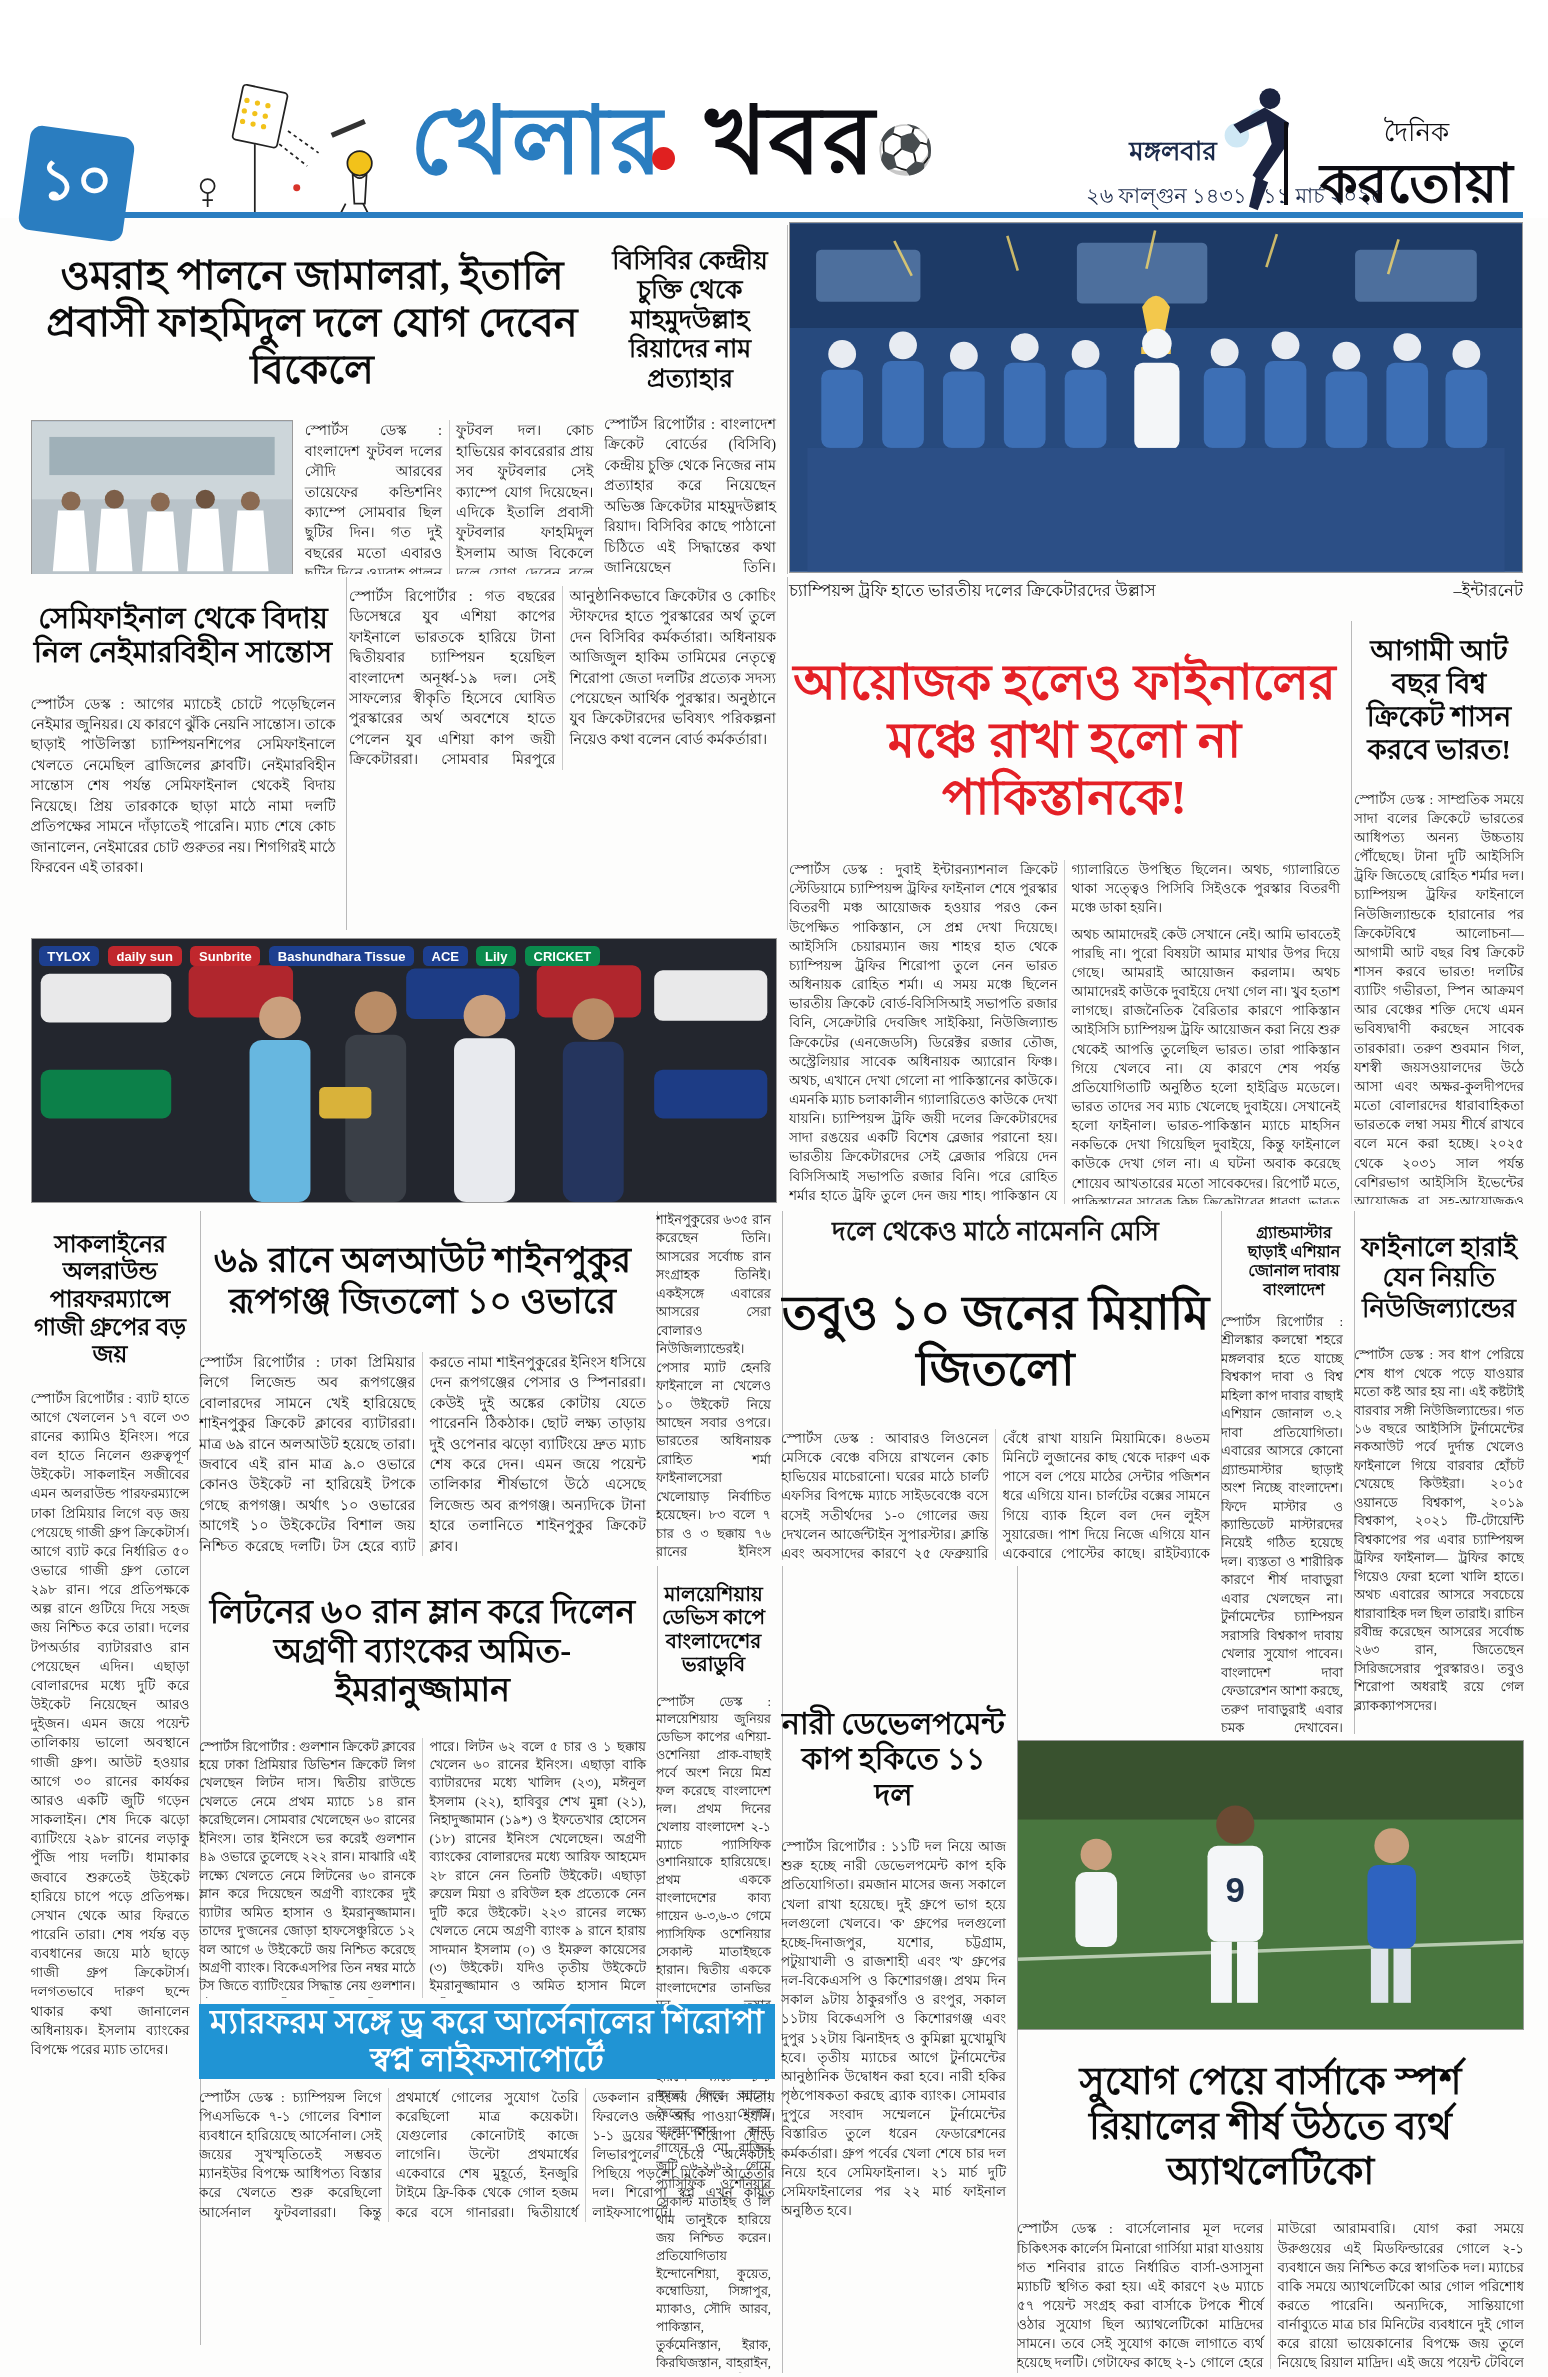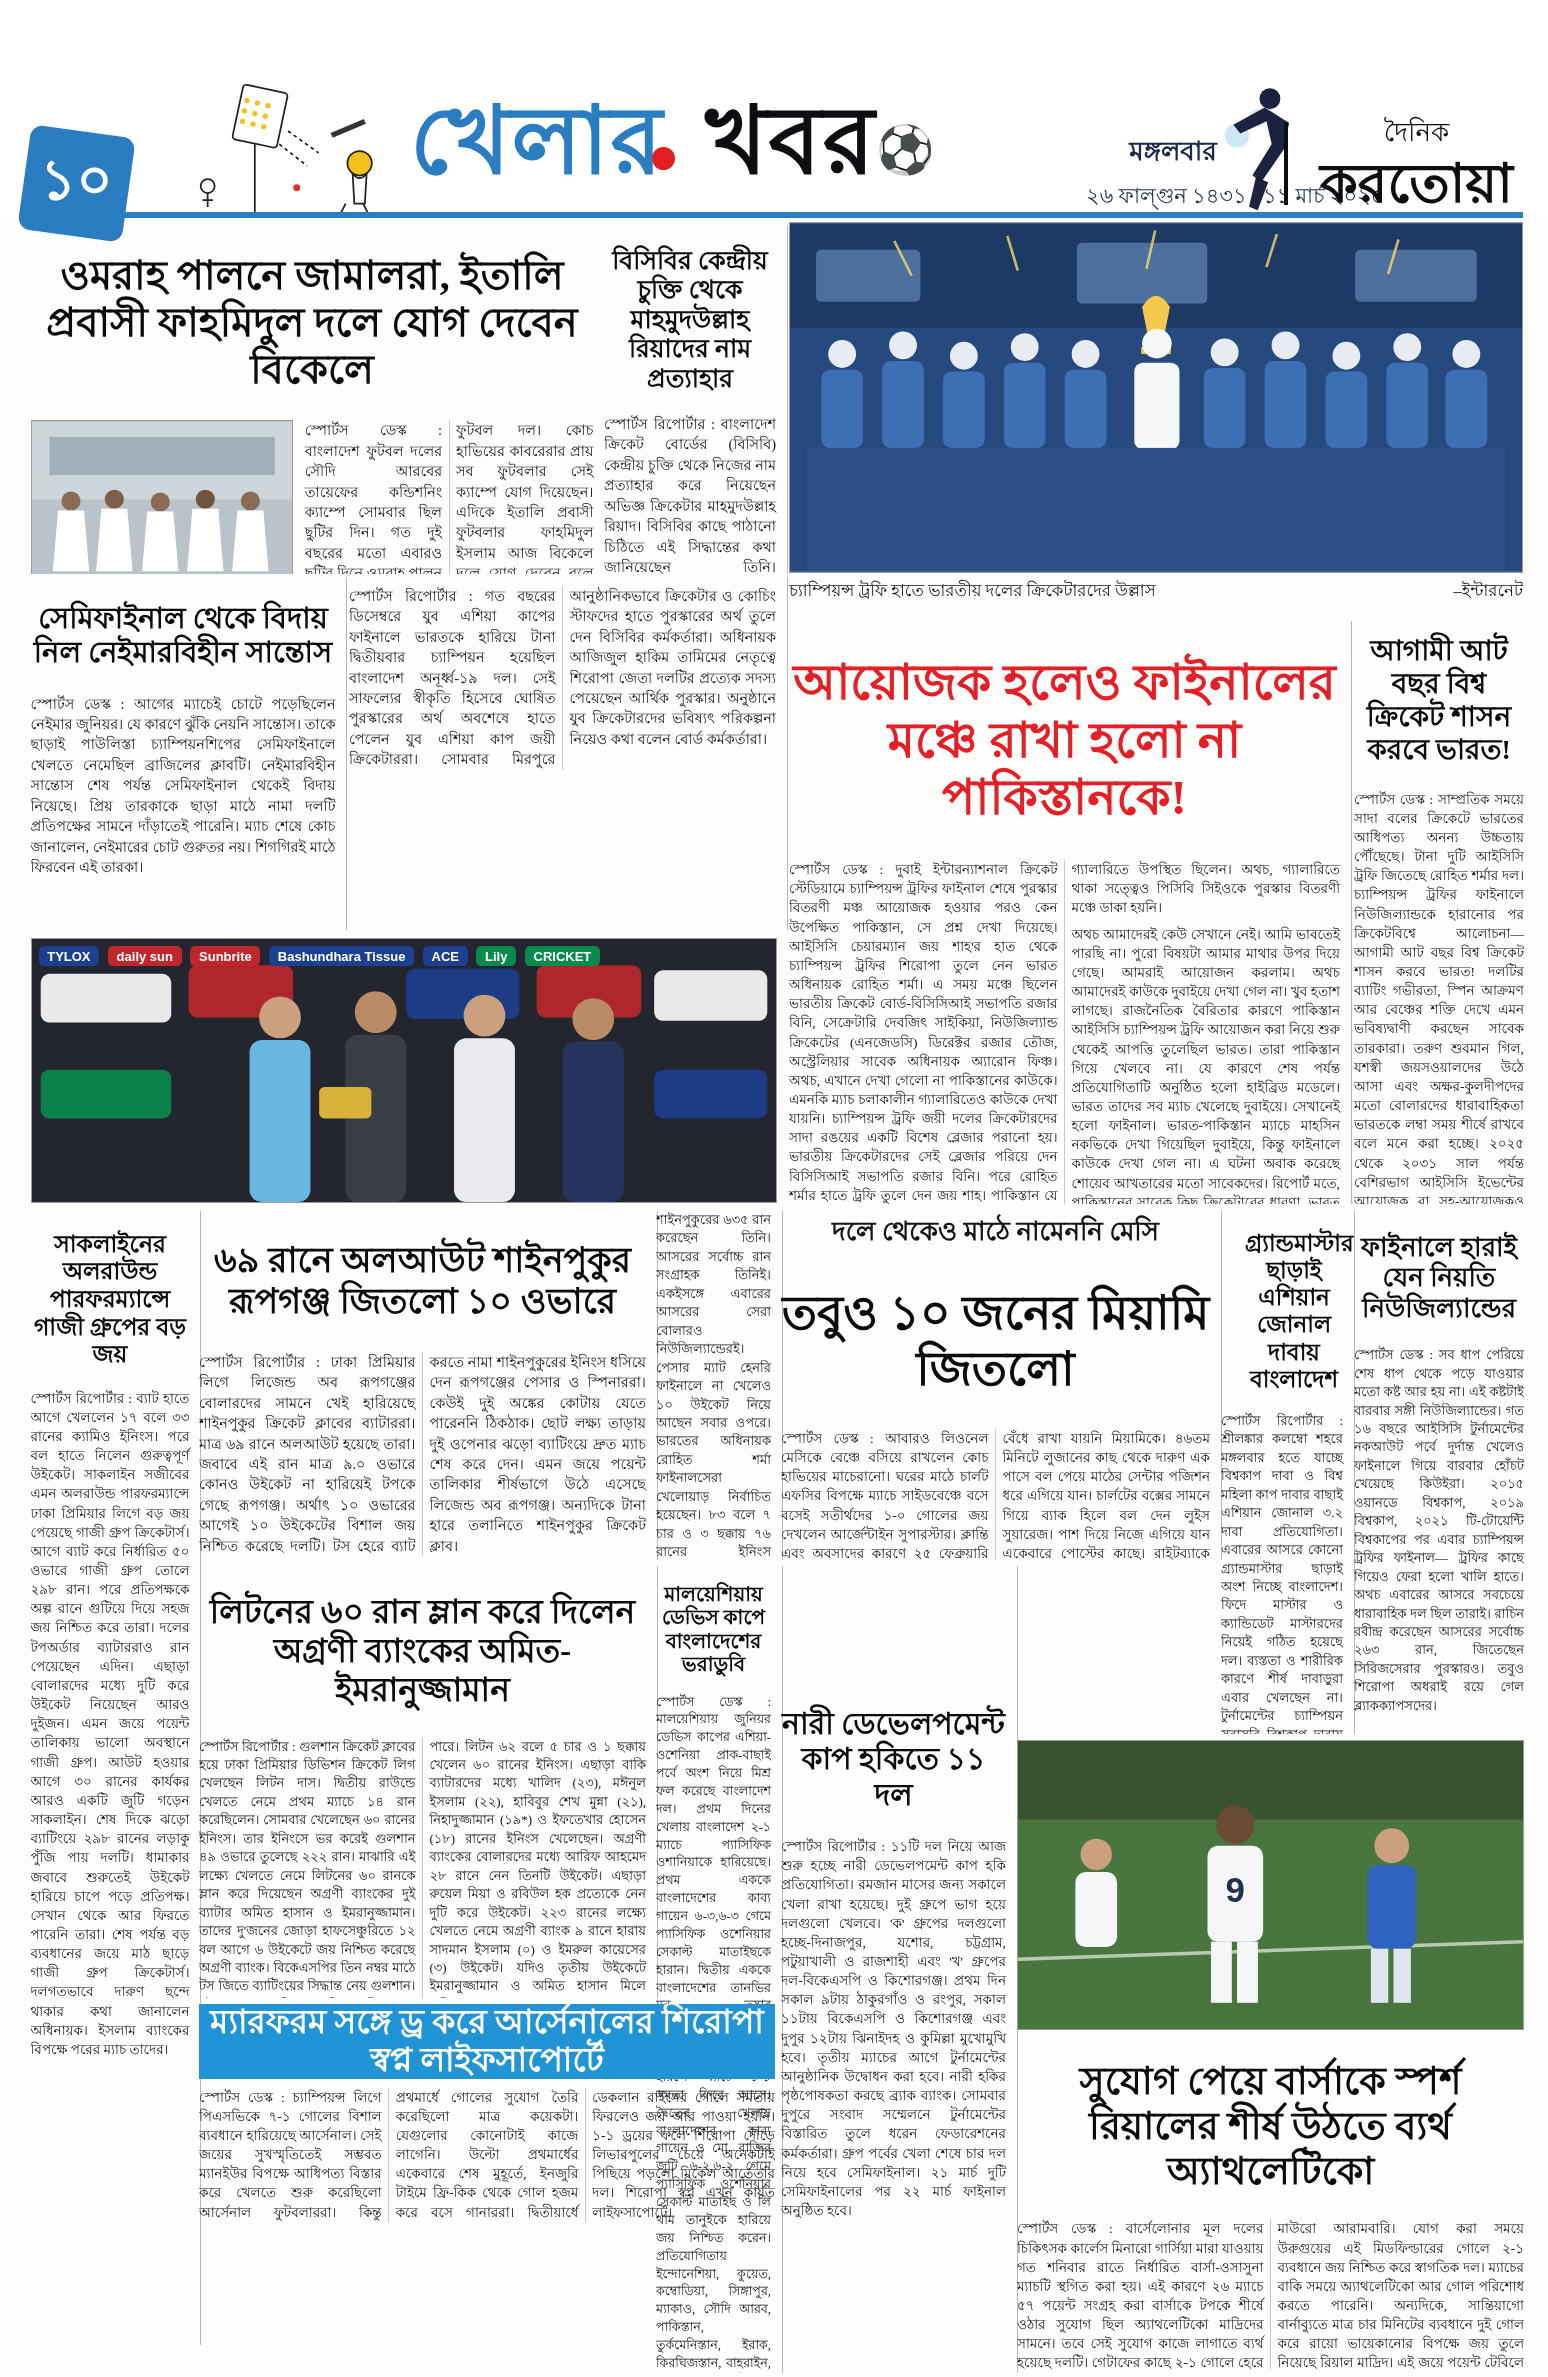--- a/index.html
+++ b/index.html
@@ -283,21 +283,21 @@
   <p class="body-txt" style="margin-top:0;font-size:13px;">শাইনপুকুরের ৬৩৫ রান করেছেন তিনি। আসরের সর্বোচ্চ রান সংগ্রাহক তিনিই। একইসঙ্গে এবারের আসরের সেরা বোলারও নিউজিল্যান্ডেরই। পেসার ম্যাট হেনরি ফাইনালে না খেলেও ১০ উইকেট নিয়ে আছেন সবার ওপরে। ভারতের অধিনায়ক রোহিত শর্মা ফাইনালসেরা খেলোয়াড় নির্বাচিত হয়েছেন। ৮৩ বলে ৭ চার ও ৩ ছক্কায় ৭৬ রানের ইনিংস খেলেছেন তিনি। যৌথ সর্বোচ্চ রান তাড়ায় এমন ইনিংসই দরকার ছিল ভারতের।</p>
 </div>
 
 <article class="abs art rb" style="left:781px;top:1211px;width:429px;height:349px;">
   <div class="kicker" style="font-size:26px;">দলে থেকেও মাঠে নামেননি মেসি</div>
   <h1 class="hl" style="font-size:47px;">তবুও ১০ জনের মিয়ামি জিতলো</h1>
   <p class="body-txt cols2" style="font-size:13.5px;">স্পোর্টস ডেস্ক : আবারও লিওনেল মেসিকে বেঞ্চে বসিয়ে রাখলেন কোচ হাভিয়ের মাচেরানো। ঘরের মাঠে চার্লট এফসির বিপক্ষে ম্যাচে সাইডবেঞ্চে বসে বসেই সতীর্থদের ১-০ গোলের জয় দেখলেন আর্জেন্টাইন সুপারস্টার। ক্লান্তি এবং অবসাদের কারণে ২৫ ফেব্রুয়ারি স্পোর্টিং কানসাস সিটির বিপক্ষেও মাঠে নামেননি তিনি। এদিনও দলে থাকলেও মাঠে নামেন! কিন্তু কোচ মাচেরানো আর তাকে নামালেন না। লাল কার্ডের কারণে বেঁধে রাখা যায়নি মিয়ামিকে। ৪৬তম মিনিটে লুজানের কাছ থেকে দারুণ এক পাসে বল পেয়ে মাঠের সেন্টার পজিশন ধরে এগিয়ে যান। চার্লটের বক্সের সামনে গিয়ে ব্যাক হিলে বল দেন লুইস সুয়ারেজ। পাশ দিয়ে নিজে এগিয়ে যান একেবারে পোস্টের কাছে। রাইটব্যাকে লুপ করলে বুক দিয়ে বল ধরে দারুণ এক শটে জালে বল জড়ান। এরপর ইন্টার মিয়ামির ডিফেন্স আক্রমণ ঠেকিয়ে নিজের জয় নিশ্চিত করে।</p>
 </article>
 
 <article class="abs art rb" style="left:1221px;top:1211px;width:122px;height:523px;">
-  <h2 class="hl" style="font-size:23px;padding-left:24px;">গ্র্যান্ডমাস্টার ছাড়াই এশিয়ান জোনাল দাবায় বাংলাদেশ</h2>
+  <h2 class="hl" style="font-size:16px;padding-left:24px;">গ্র্যান্ডমাস্টার ছাড়াই এশিয়ান জোনাল দাবায় বাংলাদেশ</h2>
   <p class="body-txt" style="font-size:13px;">স্পোর্টস রিপোর্টার : শ্রীলঙ্কার কলম্বো শহরে মঙ্গলবার হতে যাচ্ছে বিশ্বকাপ দাবা ও বিশ্ব মহিলা কাপ দাবার বাছাই এশিয়ান জোনাল ৩.২ দাবা প্রতিযোগিতা। এবারের আসরে কোনো গ্র্যান্ডমাস্টার ছাড়াই অংশ নিচ্ছে বাংলাদেশ। ফিদে মাস্টার ও ক্যান্ডিডেট মাস্টারদের নিয়েই গঠিত হয়েছে দল। ব্যস্ততা ও শারীরিক কারণে শীর্ষ দাবাড়ুরা এবার খেলছেন না। টুর্নামেন্টের চ্যাম্পিয়ন সরাসরি বিশ্বকাপ দাবায় খেলার সুযোগ পাবেন। বাংলাদেশ দাবা ফেডারেশন আশা করছে, তরুণ দাবাড়ুরাই এবার চমক দেখাবেন। প্রতিযোগিতা শেষে দল দেশে ফিরবে মাসের শেষ সপ্তাহে।</p>
 </article>
 
 <article class="abs art" style="left:1354px;top:1211px;width:170px;height:523px;">
   <h2 class="hl" style="font-size:26px;">ফাইনালে হারাই যেন নিয়তি নিউজিল্যান্ডের</h2>
   <p class="body-txt" style="font-size:13px;">স্পোর্টস ডেস্ক : সব ধাপ পেরিয়ে শেষ ধাপ থেকে পড়ে যাওয়ার মতো কষ্ট আর হয় না। এই কষ্টটাই বারবার সঙ্গী নিউজিল্যান্ডের। গত ১৬ বছরে আইসিসি টুর্নামেন্টের নকআউট পর্বে দুর্দান্ত খেলেও ফাইনালে গিয়ে বারবার হোঁচট খেয়েছে কিউইরা। ২০১৫ ওয়ানডে বিশ্বকাপ, ২০১৯ বিশ্বকাপ, ২০২১ টি-টোয়েন্টি বিশ্বকাপের পর এবার চ্যাম্পিয়ন্স ট্রফির ফাইনাল— ট্রফির কাছে গিয়েও ফেরা হলো খালি হাতে। অথচ এবারের আসরে সবচেয়ে ধারাবাহিক দল ছিল তারাই। রাচিন রবীন্দ্র করেছেন আসরের সর্বোচ্চ ২৬৩ রান, জিতেছেন সিরিজসেরার পুরস্কারও। তবুও শিরোপা অধরাই রয়ে গেল ব্ল্যাকক্যাপসদের।</p>
 </article>
 
 <article class="abs art rb" style="left:199px;top:1566px;width:447px;height:432px;">
   <h2 class="hl" style="font-size:33px;">লিটনের ৬০ রান ম্লান করে দিলেন অগ্রণী ব্যাংকের অমিত-ইমরানুজ্জামান</h2>

